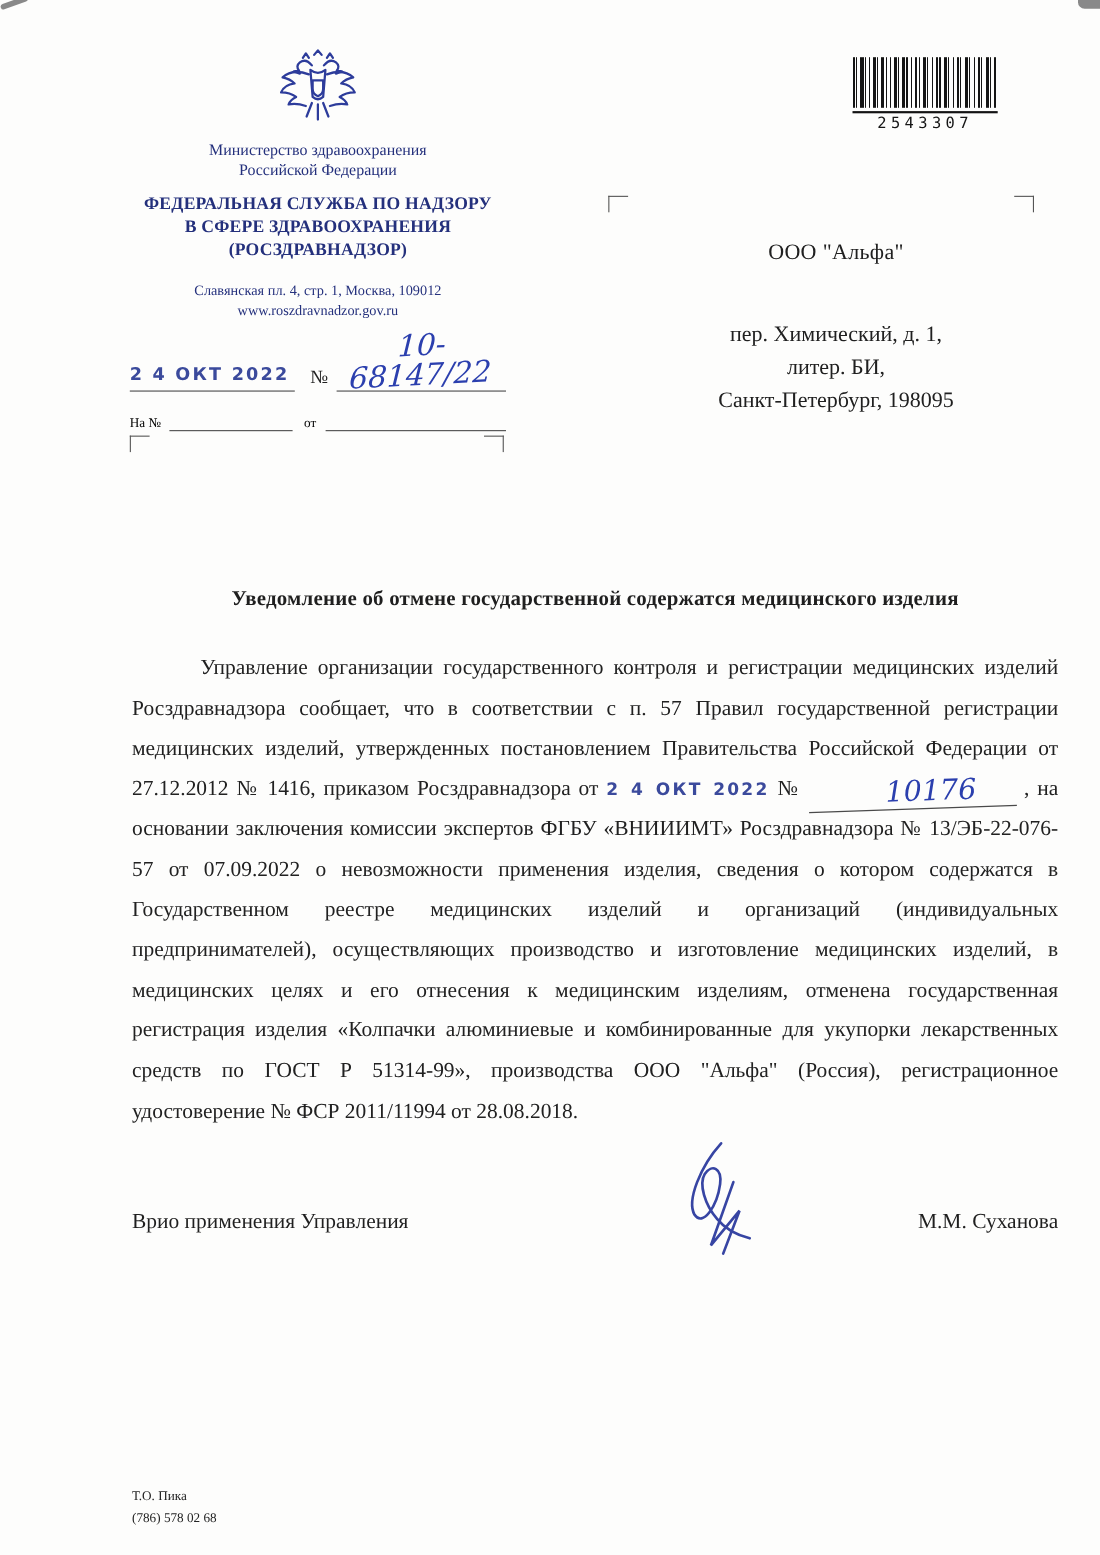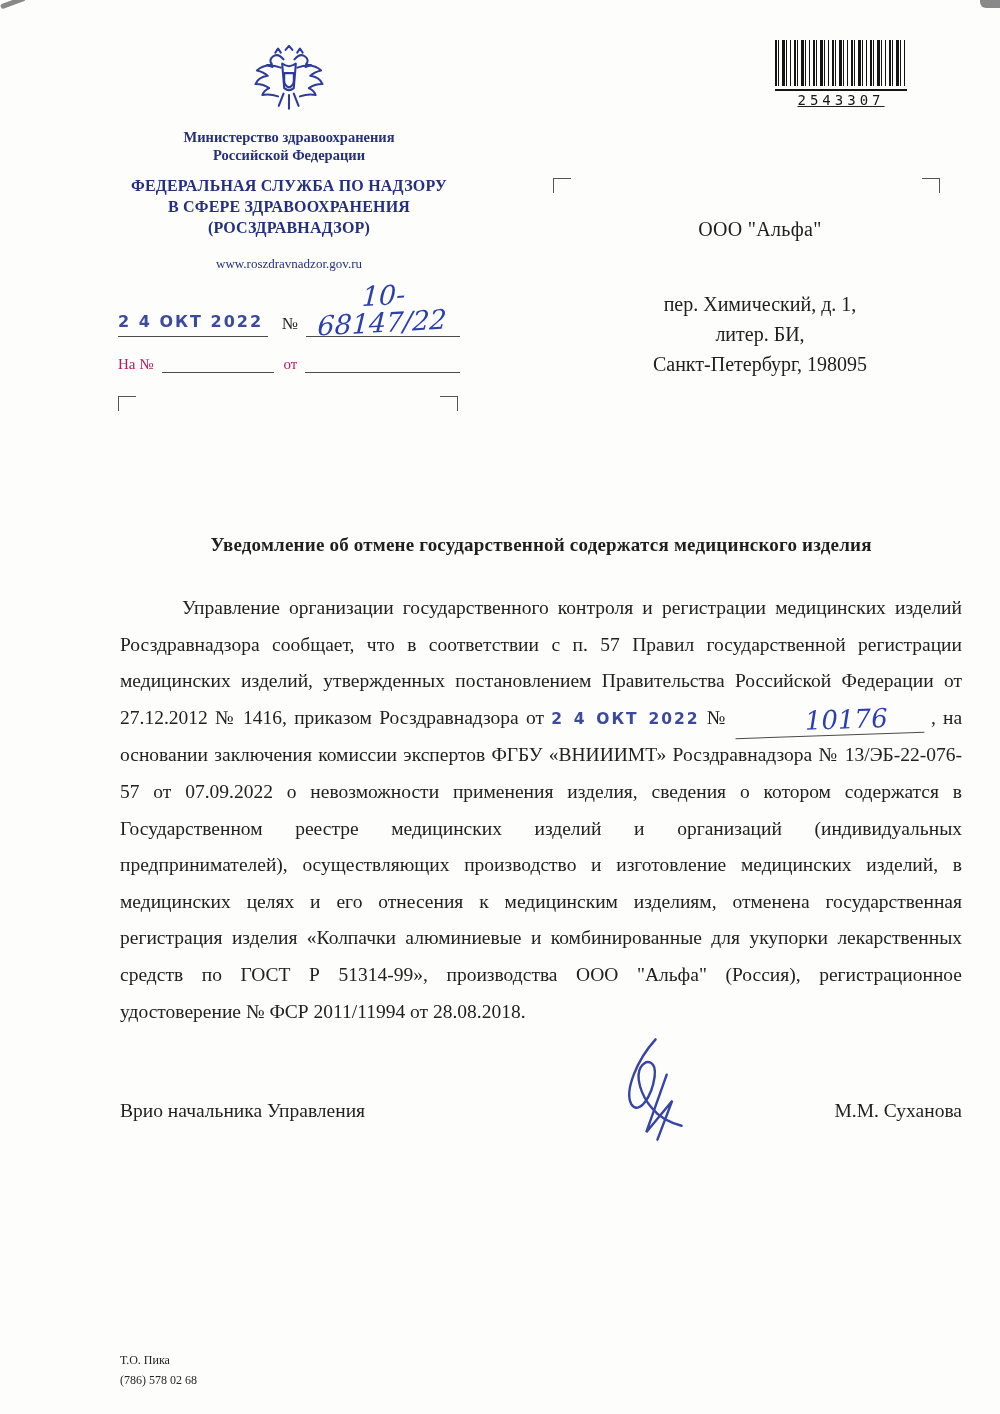--- a/index.html
+++ b/index.html
@@ -9,58 +9,58 @@
     background:#fdfdfc; color:#1f1f1f; overflow:hidden;
     font-family:"Liberation Serif", serif;
   }
 
   
   .artifact { position:absolute; background:#2a2a2a; opacity:.55; }
   .artifact.tl { left:0; top:0; width:26px; height:5px; transform:rotate(-20deg); border-radius:3px; }
   .artifact.tr { right:0; top:0; width:20px; height:8px; border-radius:0 0 0 6px; }
 
   
-  .barcode { position:absolute; left:775px; top:40px; width:132px;text-decoration:underline; }
+  .barcode { position:absolute; left:775px; top:52px; width:132px; }
   .barcode-bars {
     height:46px;
     background:repeating-linear-gradient(90deg,
       #141414 0 2px, #fdfdfc 2px 3px,
       #141414 3px 4px, #fdfdfc 4px 7px,
       #141414 7px 10px, #fdfdfc 10px 11px,
       #141414 11px 12px, #fdfdfc 12px 15px,
       #141414 15px 16px, #fdfdfc 16px 19px);
   }
   .barcode-line { height:2px; background:#141414; margin-top:3px; }
   .barcode-num {
     font-family:"DejaVu Sans Mono", monospace; font-size:14px; letter-spacing:4px;
     text-align:center; color:#161616; margin-top:1px;
   }
 
   
   .org { position:absolute; left:118px; top:44px; width:342px; text-align:center; color:#24307c; }
   .emblem { display:flex; justify-content:center; margin-bottom:8px; }
-  .ministry { font-weight:bold; font-size:14.5px; line-height:1.25; }
+  .ministry { font-weight:normal; font-size:14.5px; line-height:1.25; }
   .service { font-weight:bold; font-size:16px; line-height:1.3; margin-top:12px; letter-spacing:.2px; }
   .addr { font-size:13px; line-height:1.45; margin-top:16px; color:#25317d; }
 
   .docnum-row { display:flex; align-items:flex-end; margin-top:22px; height:42px; color:#1f1f1f; }
   .stamp-box { width:150px; border-bottom:1.5px solid #4a4a4a; padding-bottom:5px; text-align:left; }
   .stamp {
     font-family:"DejaVu Sans", sans-serif; font-weight:bold; font-size:16px;
     color:#3b4a9c; letter-spacing:2px; white-space:nowrap;
   }
   .nsign { margin:0 8px 3px 14px; font-size:17px; }
   .hand-box { flex:1; border-bottom:1.5px solid #4a4a4a; text-align:center; }
   .hand {
     font-family:"DejaVu Serif", serif; font-style:italic; color:#2b3fae;
     display:inline-block; transform:rotate(-3deg) skewX(-6deg);
   }
   .hand.big { font-size:27px; line-height:1; margin-bottom:-4px; }
 
-  .ref-row { display:flex; align-items:flex-end; margin-top:18px; font-size:15px; color:#be185d; }
+  .ref-row { display:flex; align-items:flex-end; margin-top:18px; font-size:12px; color:#000000; }
   .ref-row .lbl { white-space:nowrap; }
   .uline { border-bottom:1.5px solid #4a4a4a; display:inline-block; height:18px; }
   .uline.w1 { width:112px; margin:0 10px 0 8px; }
   .uline.w2 { flex:1; margin-left:8px; }
 
   
   .corner { position:absolute; width:18px; height:15px; }
   .corner.c-rtl { left:553px; top:178px; border-left:1.5px solid #555; border-top:1.5px solid #555; }
   .corner.c-rtr { left:922px; top:178px; border-right:1.5px solid #555; border-top:1.5px solid #555; }
   .corner.c-lbl { left:118px; top:396px; border-left:1.5px solid #555; border-top:1.5px solid #555; }
@@ -138,20 +138,21 @@
     <div class="ministry">
       <div>Министерство здравоохранения</div>
       <div>Российской Федерации</div>
     </div>
     <div class="service">
       <div>ФЕДЕРАЛЬНАЯ СЛУЖБА ПО НАДЗОРУ</div>
       <div>В СФЕРЕ ЗДРАВООХРАНЕНИЯ</div>
       <div>(РОСЗДРАВНАДЗОР)</div>
     </div>
     <div class="addr">
+      <div>Славянская пл. 4, стр. 1, Москва, 109012</div>
       <div>www.roszdravnadzor.gov.ru</div>
     </div>
     <div class="docnum-row">
       <span class="stamp-box">
         <span class="stamp">2 4 ОКТ 2022</span>
       </span>
       <span class="nsign">№</span>
       <span class="hand-box">
         <span class="hand big">10-68147/22</span>
       </span>
@@ -188,21 +189,21 @@
     <span>, на основании заключения комиссии экспертов ФГБУ «ВНИИИМТ» Росздравнадзора № 13/ЭБ-22-076-57 от 07.09.2022 о невозможности применения изделия, сведения о котором содержатся в Государственном реестре медицинских изделий и организаций (индивидуальных предпринимателей), осуществляющих производство и изготовление медицинских изделий, в медицинских целях и его отнесения к медицинским изделиям, отменена государственная регистрация изделия «Колпачки алюминиевые и комбинированные для укупорки лекарственных средств по ГОСТ Р 51314-99», производства ООО "Альфа" (Россия), регистрационное удостоверение № ФСР 2011/11994 от 28.08.2018.</span>
   </div>
 
   <svg class="signature-svg" viewBox="0 0 140 120" width="130" height="115" aria-hidden="true">
     <g fill="none" stroke="#27369c" stroke-width="2.6" stroke-linecap="round" opacity="0.92">
       <path d="M62 6 C42 28 28 62 36 76 C44 88 58 68 61 46 C63 30 53 26 46 36 C40 46 46 66 58 80 C66 90 78 96 90 99"></path>
       <path d="M74 44 L52 106 L80 72 L64 114"></path>
     </g>
   </svg>
   <div class="sig-row">
-    <span>Врио начальника Управления</span>
+    <span>Врио применения Управления</span>
     <span>М.М. Суханова</span>
   </div>
 
   <div class="footer">
     <div>Т.О. Пика</div>
     <div>(786) 578 02 68</div>
   </div>
 
 </div>
 

